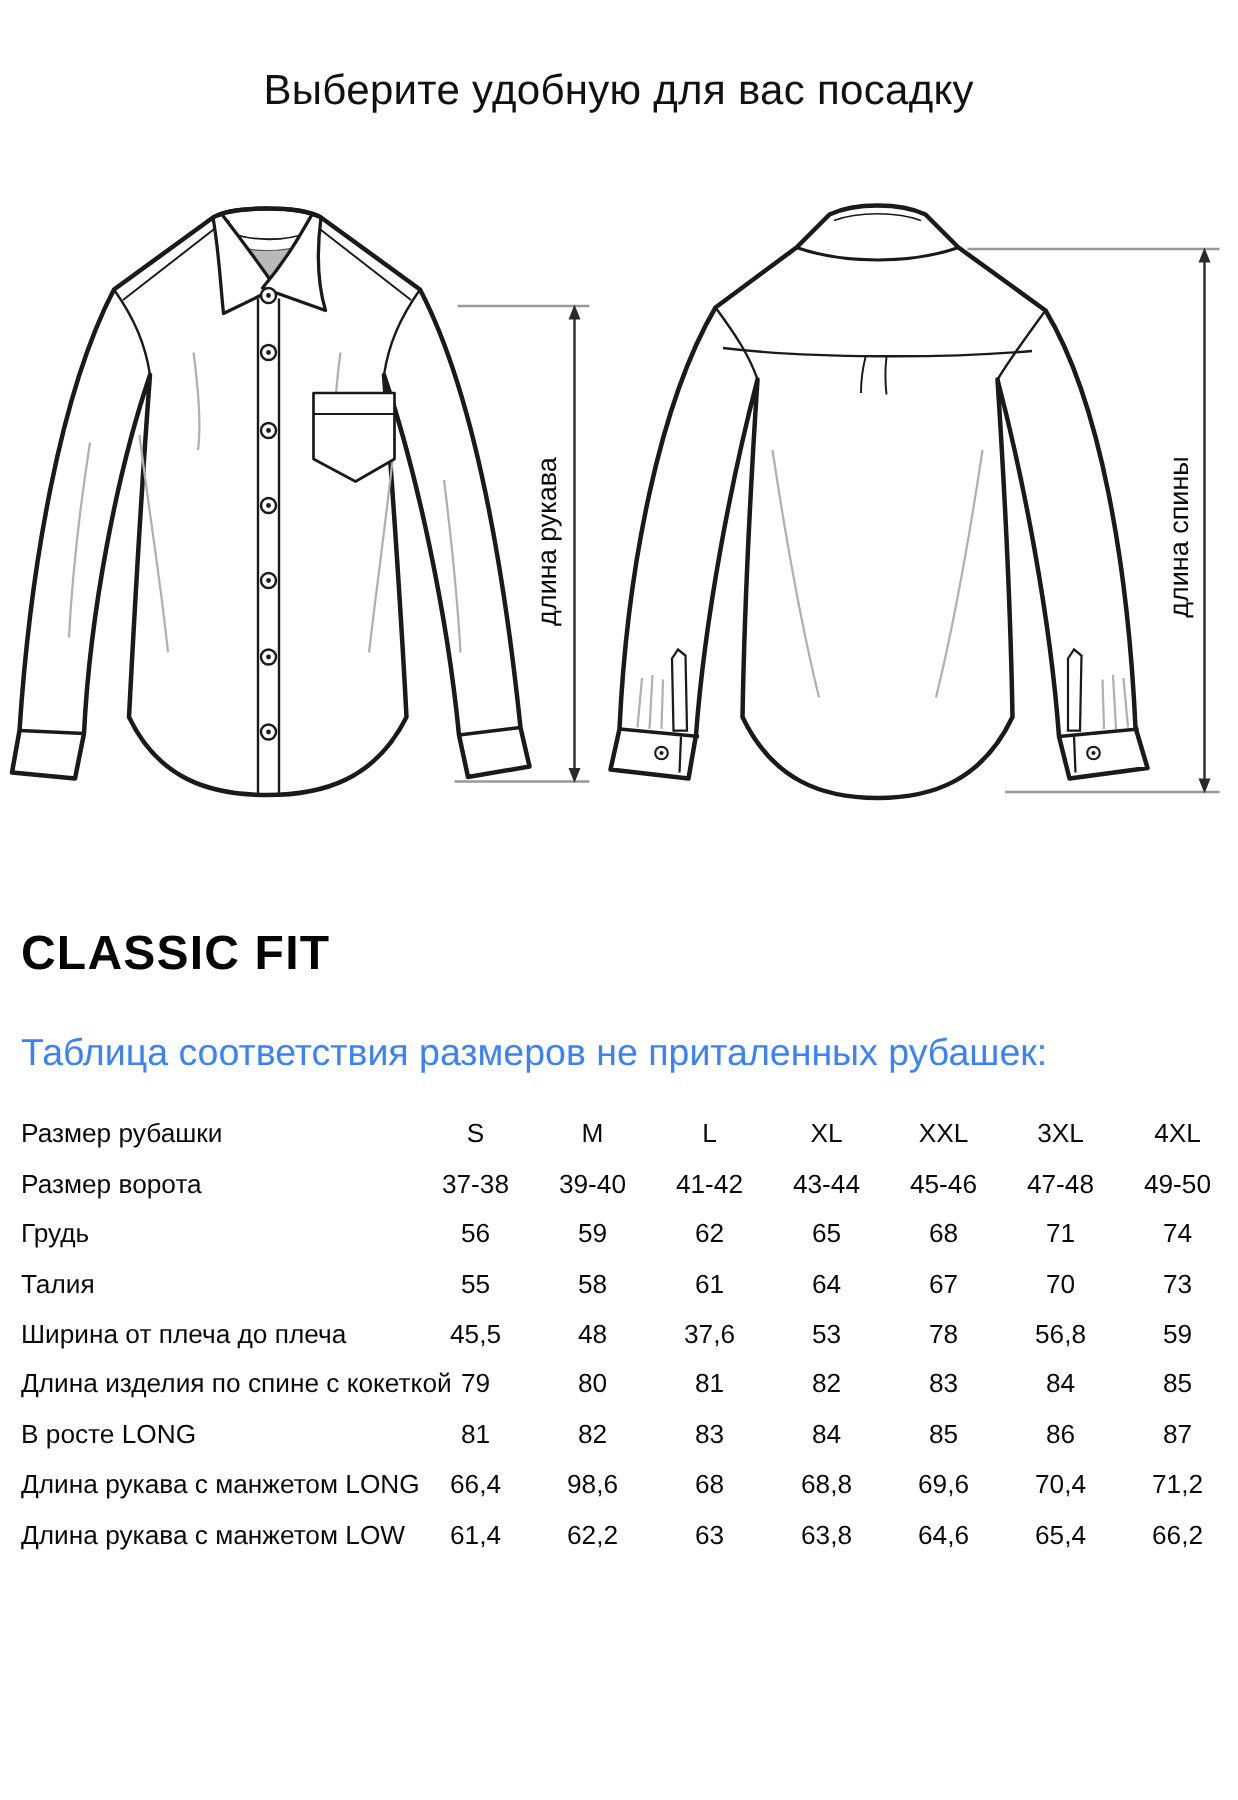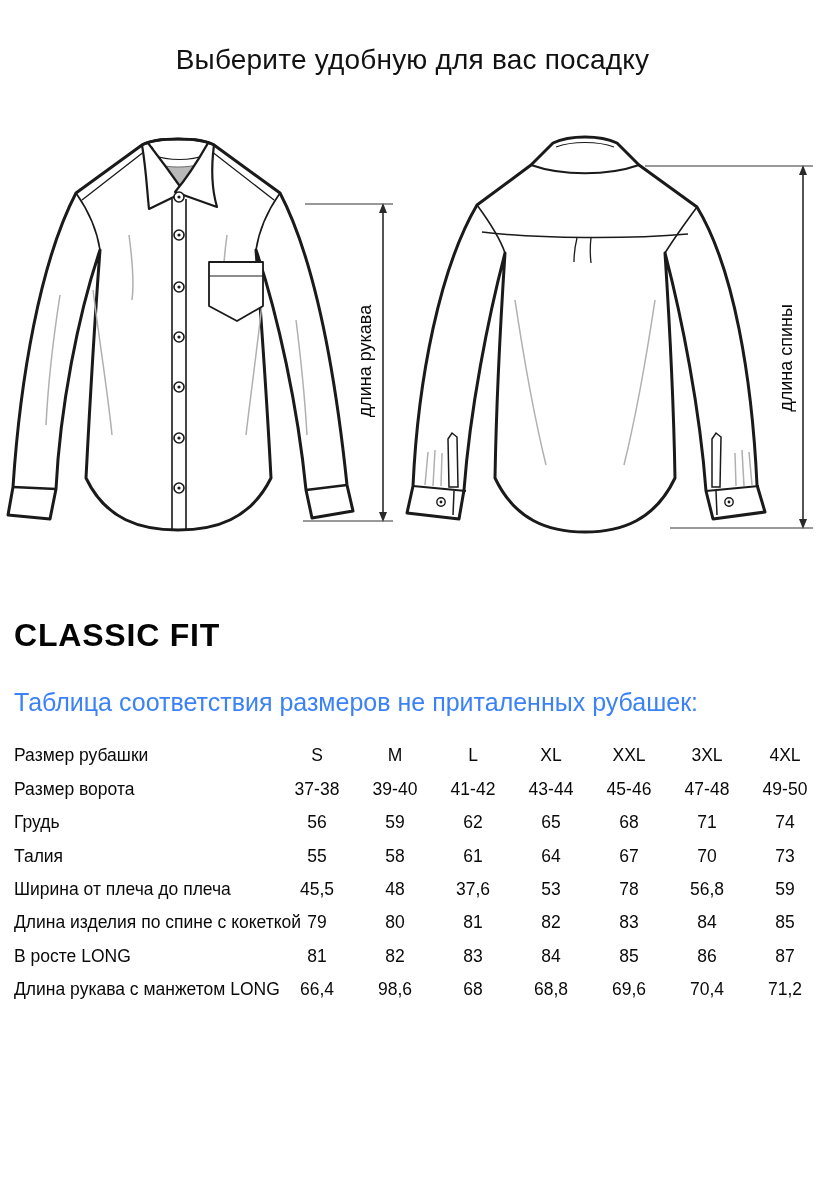--- a/index.html
+++ b/index.html
@@ -260,17 +260,27 @@
           <tr>
             <td class="row-label">Длина рукава с манжетом LONG</td>
             <td class="val">66,4</td>
             <td class="val">98,6</td>
             <td class="val">68</td>
             <td class="val">68,8</td>
             <td class="val">69,6</td>
             <td class="val">70,4</td>
             <td class="val">71,2</td>
           </tr>
+          <tr>
+            <td class="row-label">Длина рукава с манжетом LOW</td>
+            <td class="val">61,4</td>
+            <td class="val">62,2</td>
+            <td class="val">63</td>
+            <td class="val">63,8</td>
+            <td class="val">64,6</td>
+            <td class="val">65,4</td>
+            <td class="val">66,2</td>
+          </tr>
         </tbody>
     </table>
   </div>
 
 </div>
 
 </body></html>

